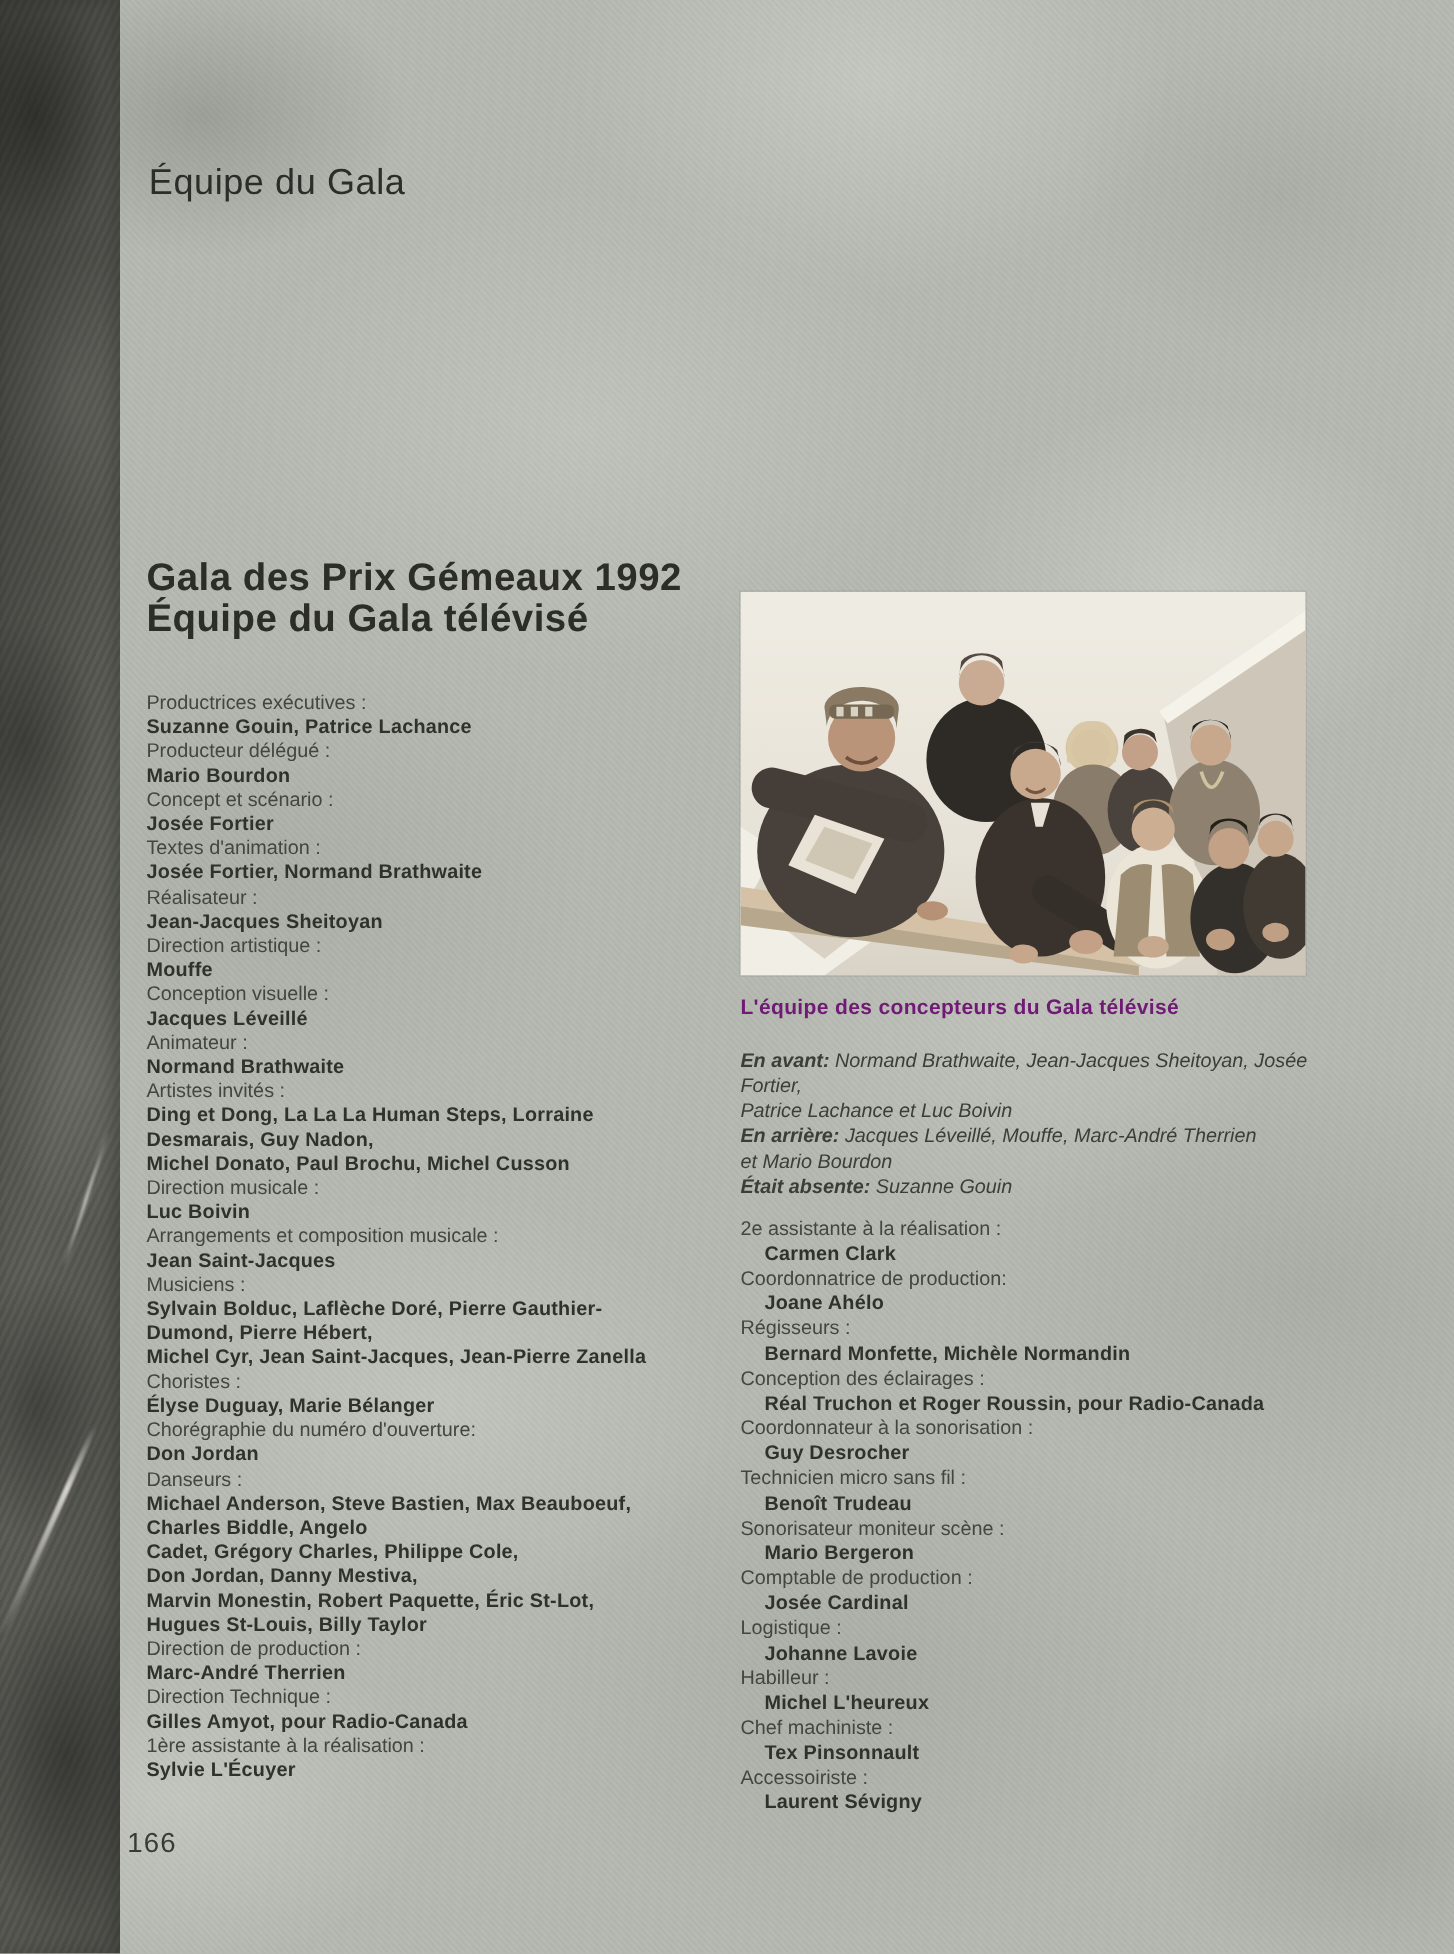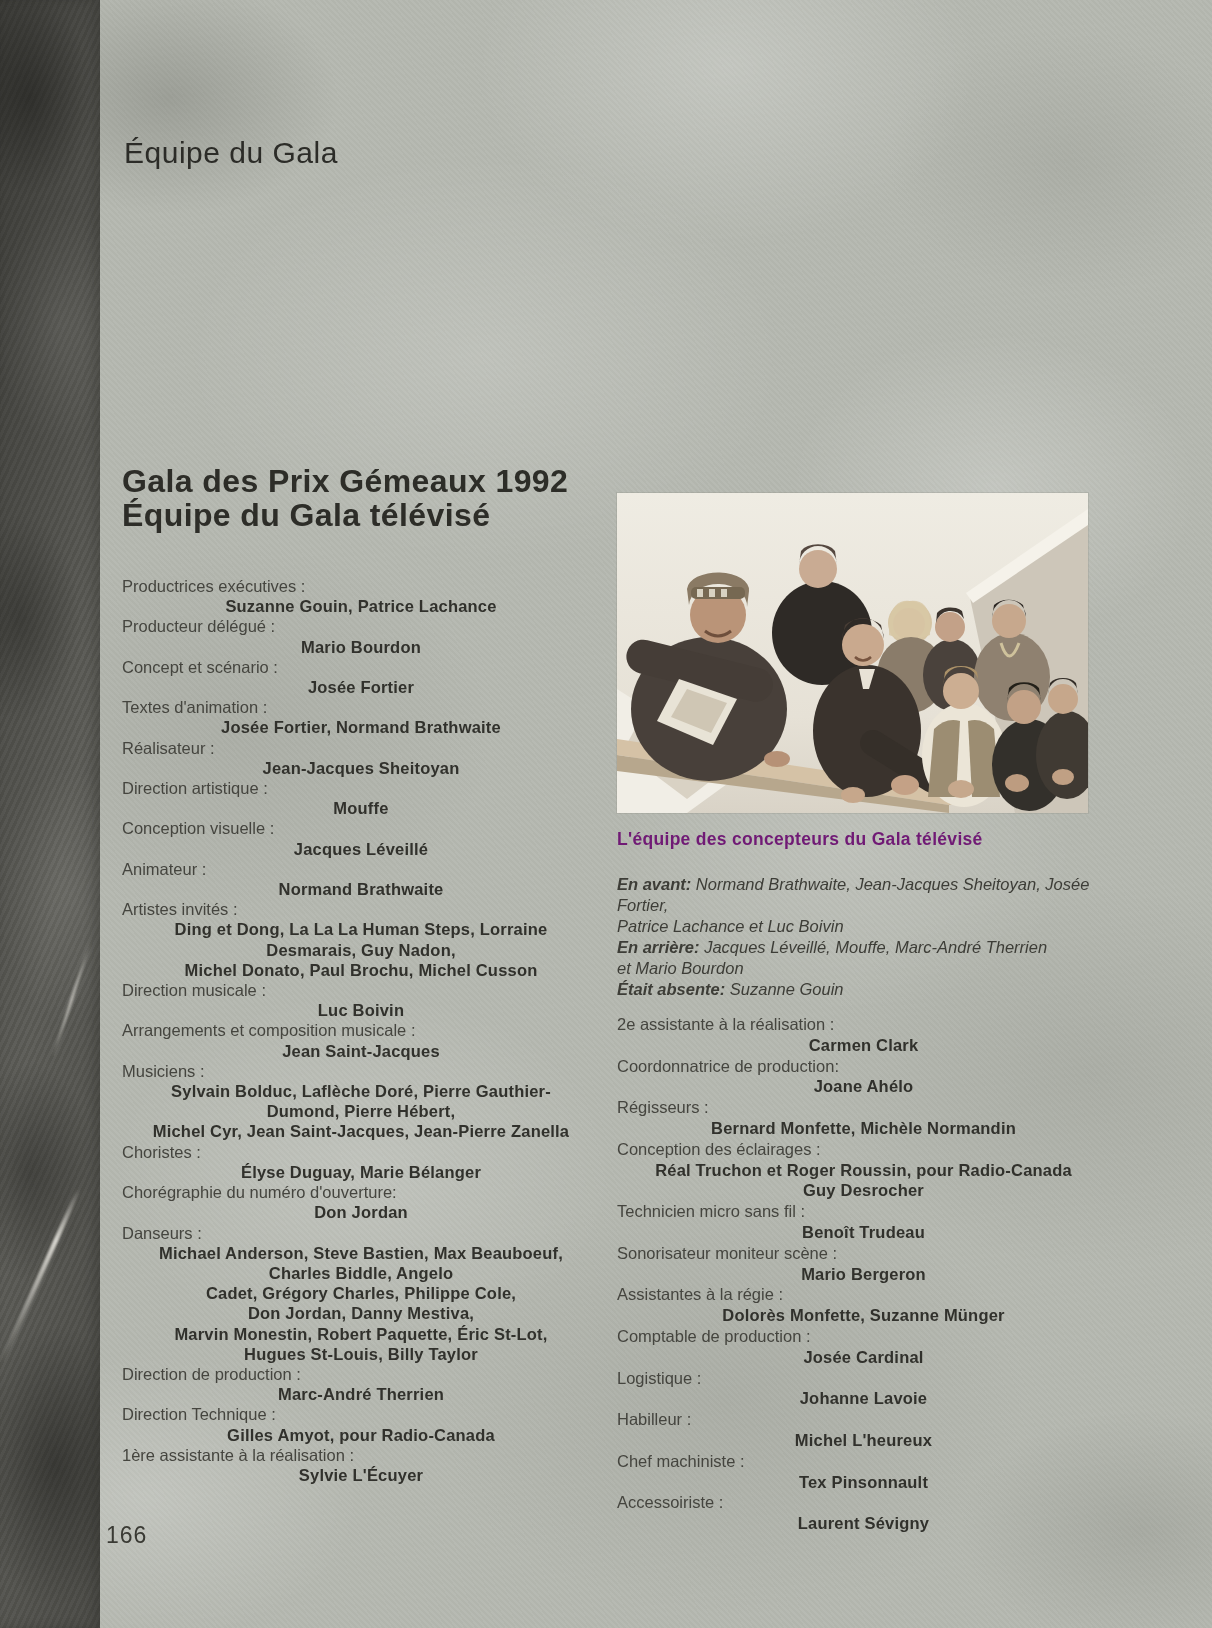--- a/index.html
+++ b/index.html
@@ -57,21 +57,21 @@
     position:absolute;left:124px;top:136px;
     font-size:30px;letter-spacing:.5px;color:#2c2c28;
   }
 
   .left-col{position:absolute;left:122px;top:464px;width:478px;}
   .main-title{
     font-size:32px;font-weight:bold;line-height:34px;letter-spacing:.4px;color:#2d2d28;
   }
   .credits{margin-top:44px;font-size:16.5px;color:#45453f;}
   .credits .role{font-weight:normal;line-height:20.2px;}
-  .credits .names{font-weight:bold;color:#31312c;line-height:20.2px;white-space:pre-line;letter-spacing:.2px;text-align:center;}
+  .credits .names{font-weight:bold;color:#31312c;line-height:20.2px;white-space:pre-line;letter-spacing:.2px;}
   .right-col .credits{margin-top:14px;}
   .right-col .credits .role{line-height:20.8px;}
   .right-col .credits .names{line-height:20.8px;margin-left:20px;}
 
   .right-col{position:absolute;left:617px;top:493px;width:473px;}
   .photo{
     width:471px;height:320px;position:relative;overflow:hidden;
     box-shadow:0 0 0 1px rgba(120,120,112,.18);
   }
   .caption-title{margin-top:16px;font-size:17.5px;font-weight:bold;letter-spacing:.3px;color:#701a75;}
@@ -302,35 +302,32 @@
       </div>
       <div class="entry">
         <div class="role">Régisseurs :</div>
         <div class="names">Bernard Monfette, Michèle Normandin</div>
       </div>
       <div class="entry">
         <div class="role">Conception des éclairages :</div>
         <div class="names">Réal Truchon et Roger Roussin, pour Radio-Canada</div>
       </div>
       <div class="entry">
+        <div class="role">Coordonnateur à la sonorisation :</div>
         <div class="names">Guy Desrocher</div>
       </div>
       <div class="entry">
         <div class="role">Technicien micro sans fil :</div>
         <div class="names">Benoît Trudeau</div>
       </div>
       <div class="entry">
         <div class="role">Sonorisateur moniteur scène :</div>
         <div class="names">Mario Bergeron</div>
       </div>
       <div class="entry">
-        <div class="role">Assistantes à la régie :</div>
-        <div class="names">Dolorès Monfette, Suzanne Münger</div>
-      </div>
-      <div class="entry">
         <div class="role">Comptable de production :</div>
         <div class="names">Josée Cardinal</div>
       </div>
       <div class="entry">
         <div class="role">Logistique :</div>
         <div class="names">Johanne Lavoie</div>
       </div>
       <div class="entry">
         <div class="role">Habilleur :</div>
         <div class="names">Michel L'heureux</div>

